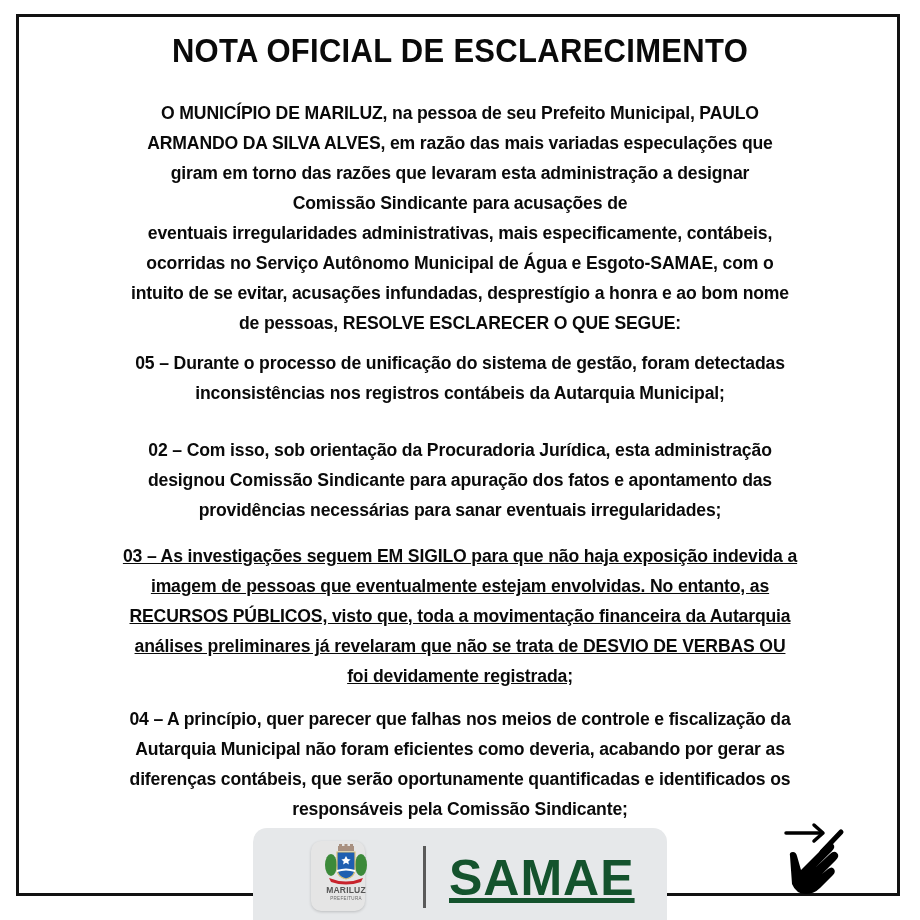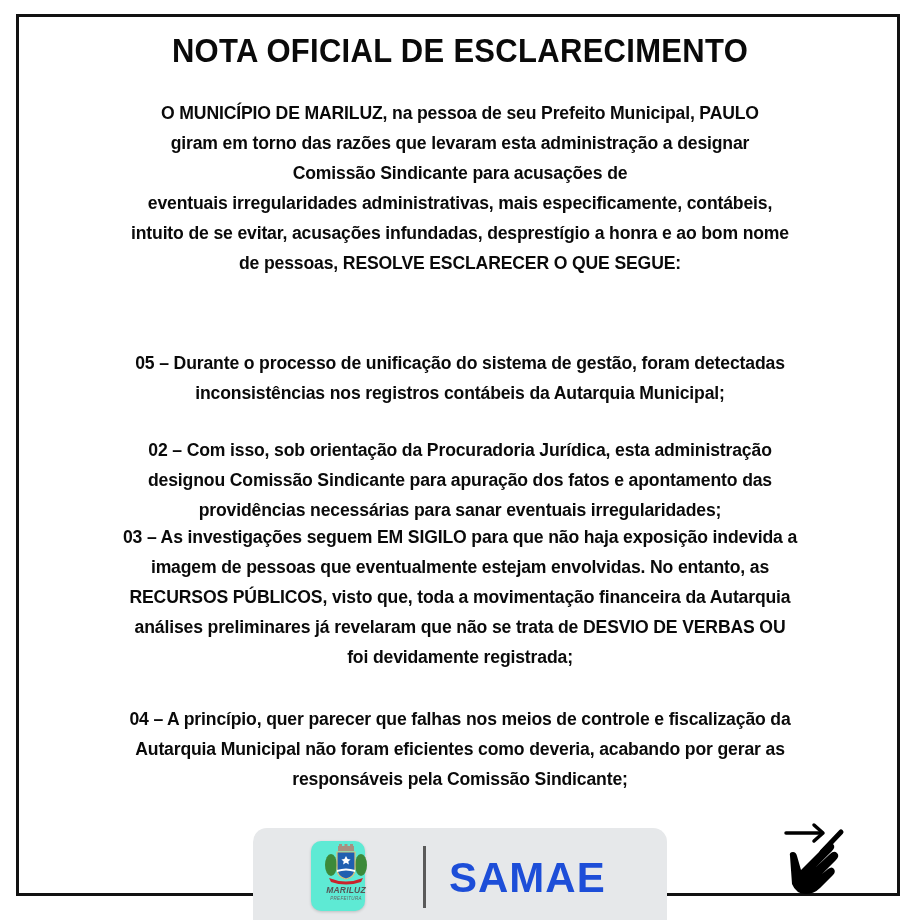--- a/index.html
+++ b/index.html
@@ -8,47 +8,49 @@
   .frame { position:absolute; left:16px; top:14px; width:884px; height:882px;
            border:3px solid #111; box-sizing:border-box; }
   .title { position:absolute; left:0; top:34px; width:920px; text-align:center;
            font-size:31px; font-weight:700; letter-spacing:0.3px; transform:scaleY(1.05); }
   .block { position:absolute; left:30px; width:860px; text-align:center;
            font-weight:700; font-size:17.6px; line-height:26px; letter-spacing:-0.15px; }
   .block p { margin:4px; }
   .intro { top:96px; }
   .item1 { top:346px; }
   .item2 { top:433px; }
-  .item3 { top:520px; }
+  .item3 { top:539px;text-decoration:underline; }
   .item4 { top:702px; }
   .logo-panel { position:absolute; left:253px; top:828px; width:414px; height:100px;
                 background:#e6e8ea; border-radius:14px 14px 0 0; }
   .crest-box { position:absolute; left:311px; top:841px; width:54px; height:70px;
-               background:#5eead4; border-radius:10px; box-shadow:0 1px 3px rgba(0,0,0,0.18);font-style:italic; }
+               background:#e5e5e5; border-radius:10px; box-shadow:0 1px 3px rgba(0,0,0,0.18); }
   .crest-name { position:absolute; left:0; width:70px; text-align:center; top:44px;
                 font-size:8.5px; font-weight:700; color:#555; letter-spacing:0.2px; }
   .crest-sub { position:absolute; left:0; width:70px; text-align:center; top:55px;
                font-size:4.5px; color:#666; letter-spacing:0.3px; }
   .divider { position:absolute; left:423px; top:846px; width:3px; height:62px; background:#5a5a5a; }
-  .samae { position:absolute; left:449px; top:850px; font-size:42px; font-weight:700;
-           color:#1d4ed8; letter-spacing:1px; line-height:56px; }
+  .samae { position:absolute; left:449px; top:850px; font-size:50px; font-weight:700;
+           color:#14532d; letter-spacing:1px; line-height:56px;text-decoration:underline; }
   .hand { position:absolute; left:778px; top:818px; width:76px; height:80px; }
 </style>
 </head>
 <body>
 
 <div class="frame"></div>
 
 <div class="title">NOTA OFICIAL DE ESCLARECIMENTO</div>
 
 <div class="block intro">
   <p>O MUNICÍPIO DE MARILUZ, na pessoa de seu Prefeito Municipal, PAULO</p>
+  <p>ARMANDO DA SILVA ALVES, em razão das mais variadas  especulações que</p>
   <p>giram em torno das razões que levaram esta  administração a designar</p>
   <p>Comissão Sindicante para acusações de</p>
   <p>eventuais irregularidades administrativas, mais especificamente, contábeis,</p>
+  <p>ocorridas no Serviço Autônomo Municipal de Água e Esgoto-SAMAE, com o</p>
   <p>intuito de se evitar, acusações infundadas, desprestígio a honra e ao bom nome</p>
   <p>de pessoas, RESOLVE ESCLARECER O QUE SEGUE:</p>
 </div>
 
 <div class="block item1">
   <p>05 – Durante o processo de unificação do sistema de gestão, foram detectadas</p>
   <p>inconsistências nos registros contábeis da Autarquia Municipal;</p>
 </div>
 
 <div class="block item2">
@@ -61,20 +63,21 @@
   <p>03 – As investigações seguem EM SIGILO para que não haja exposição indevida a</p>
   <p>imagem de pessoas que eventualmente estejam envolvidas. No entanto, as</p>
   <p>RECURSOS PÚBLICOS, visto que, toda a movimentação financeira da Autarquia</p>
   <p>análises preliminares já revelaram que não se trata de DESVIO DE VERBAS OU</p>
   <p>foi devidamente registrada;</p>
 </div>
 
 <div class="block item4">
   <p>04 – A princípio, quer parecer que falhas nos meios de controle e fiscalização da</p>
   <p>Autarquia Municipal não foram eficientes como deveria, acabando por gerar as</p>
+  <p>diferenças contábeis, que serão oportunamente quantificadas e identificados os</p>
   <p>responsáveis pela Comissão Sindicante;</p>
 </div>
 
 <div class="logo-panel"></div>
 
 <div class="crest-box">
   <svg width="70" height="44" viewBox="0 0 70 44">
 
     <rect x="27" y="5" width="16" height="5" fill="#a89080"></rect>
     <rect x="28" y="3" width="3" height="3" fill="#a89080"></rect>

